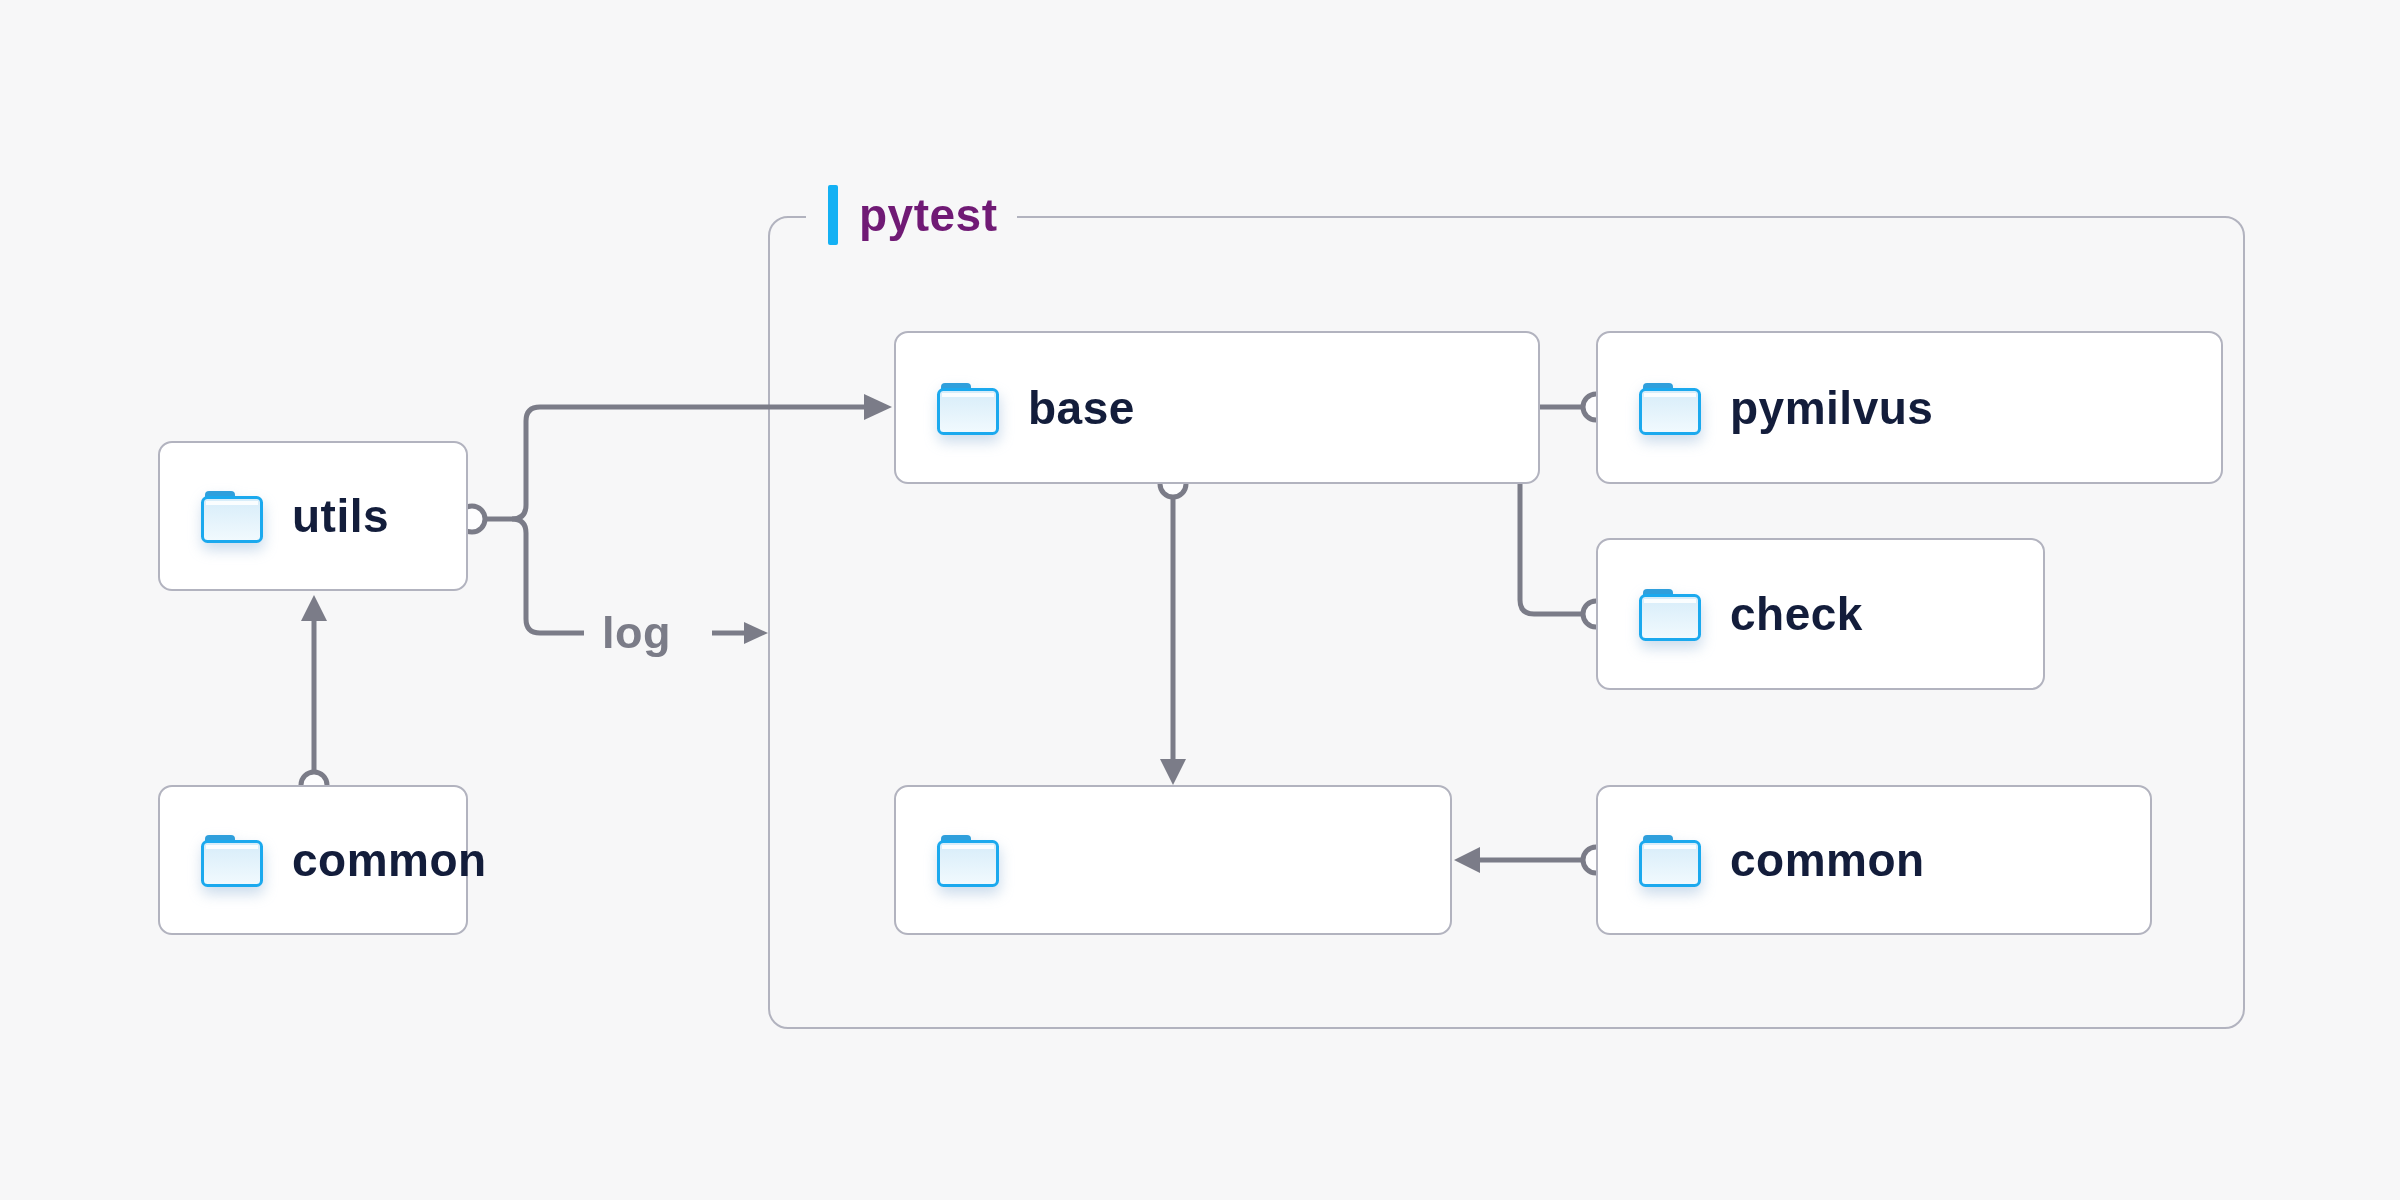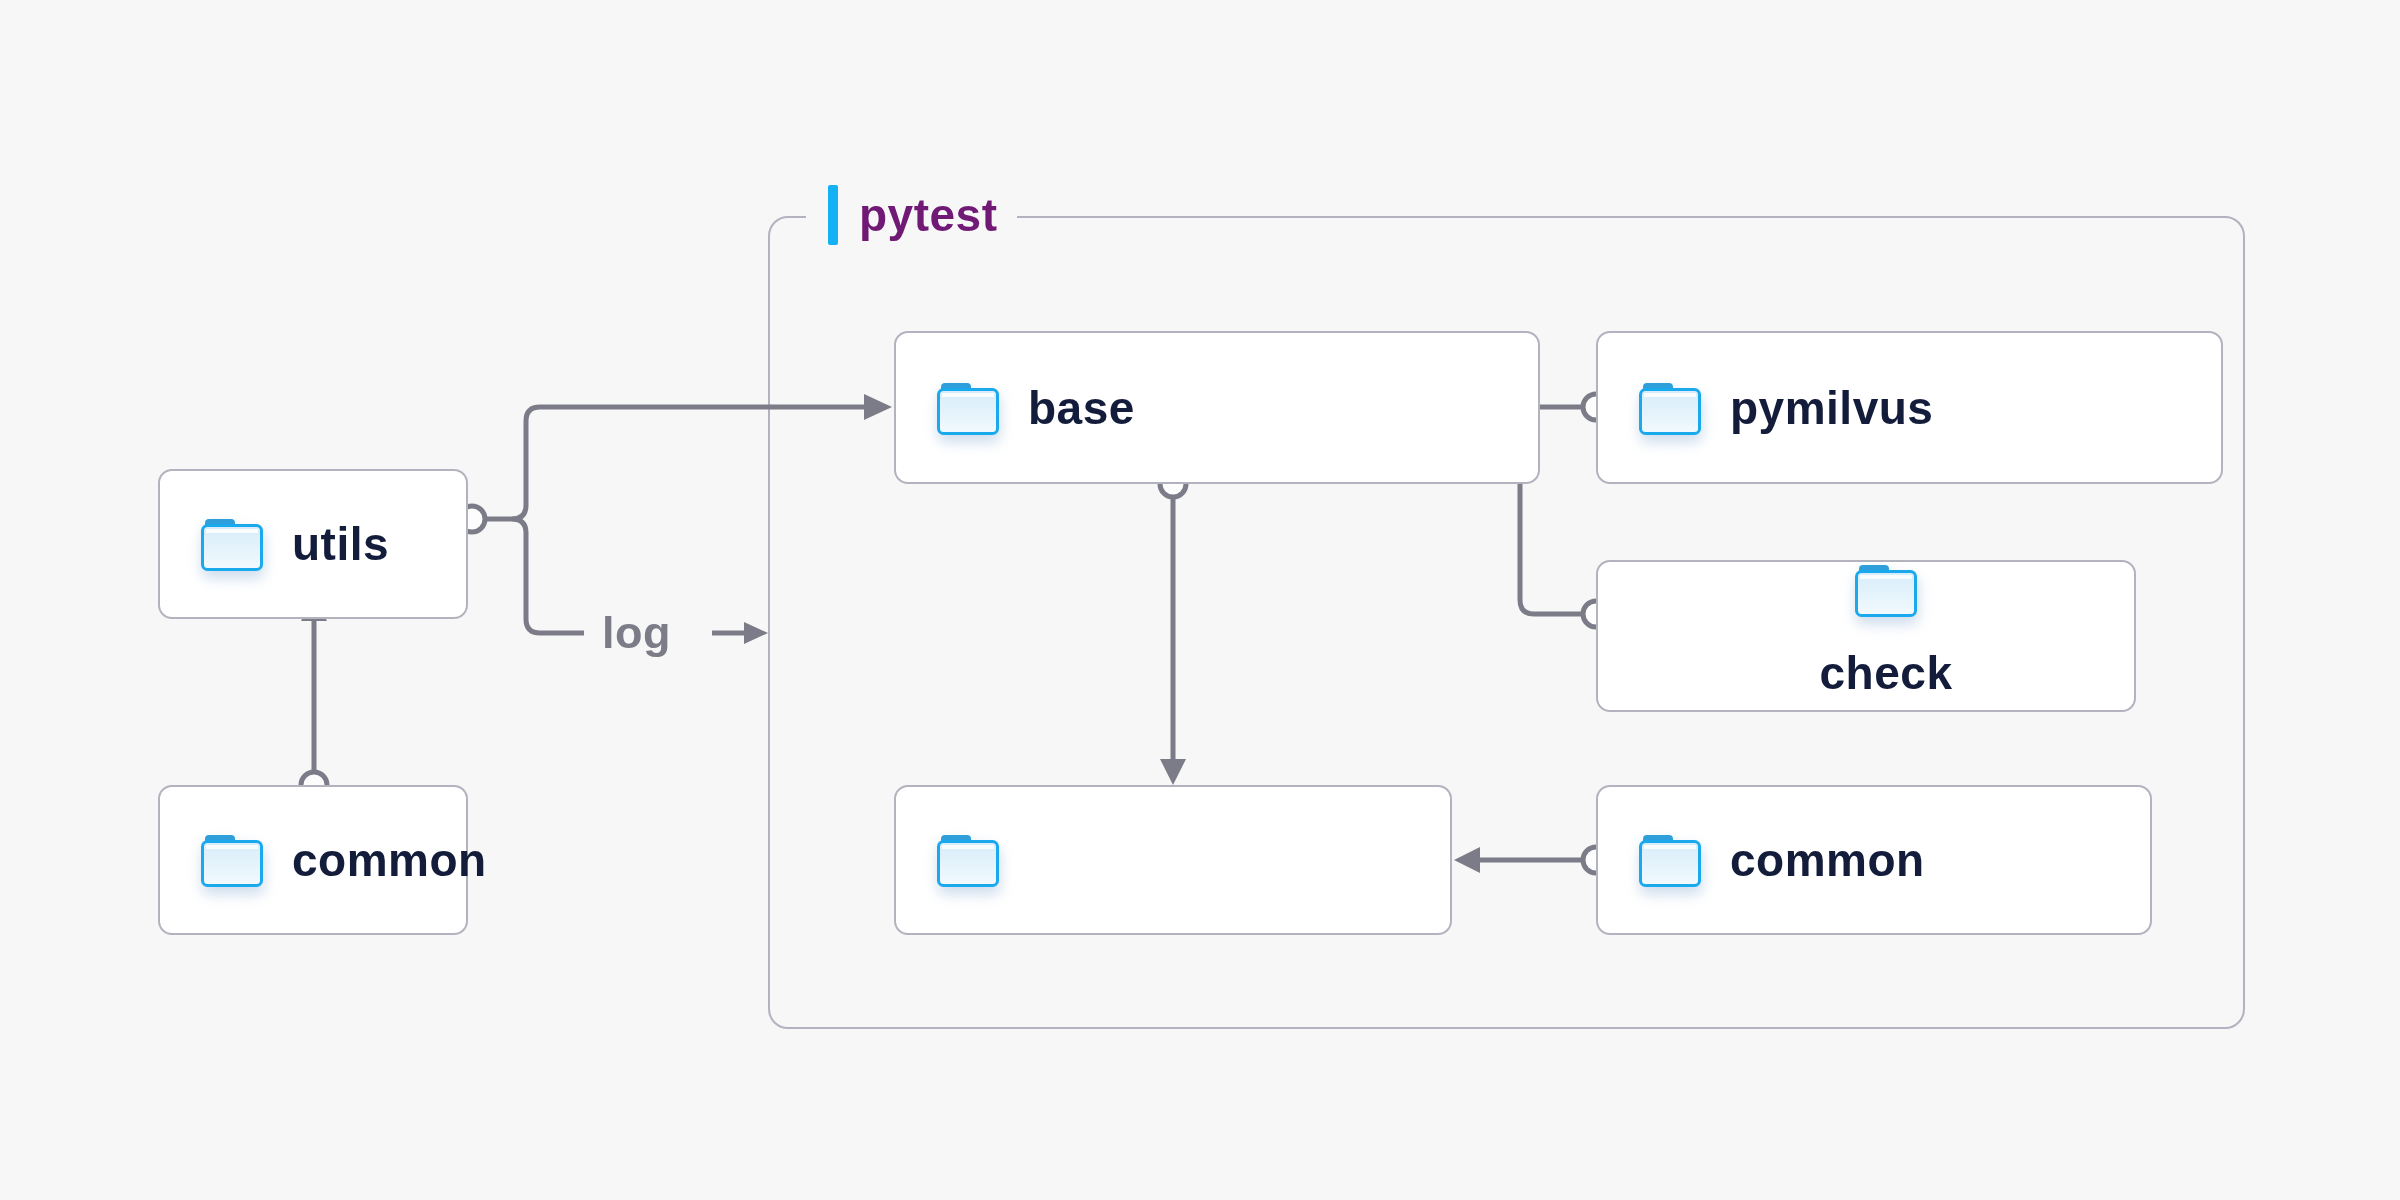--- a/index.html
+++ b/index.html
@@ -125,21 +125,21 @@
       <circle cx="314" cy="785" r="13"></circle>
       <circle cx="1173" cy="484" r="13"></circle>
       <circle cx="1596" cy="407" r="13"></circle>
       <circle cx="1596" cy="614" r="13"></circle>
       <circle cx="1596" cy="860" r="13"></circle>
     </g>
   </svg>
 
   <div class="edge-label">log</div>
 
-  <div class="node" style="left:158px; top:469px; width:310px; height:150px;">
+  <div class="node" style="left:158px; top:441px; width:310px; height:150px;">
     <svg class="folder-icon" width="64" height="56" viewBox="0 0 64 56">
       <defs>
         <linearGradient id="fg" x1="0" y1="0" x2="0" y2="1">
           <stop offset="0" stop-color="#d6ecf9"></stop>
             <stop offset="1" stop-color="#f2fafe"></stop>
         </linearGradient>
       </defs>
       <rect x="5" y="3" width="30" height="14" rx="4" fill="#2f9fdc"></rect>
       <rect x="2.5" y="9.5" width="59" height="44" rx="5" fill="url(#fg)" stroke="#1ba9ee" stroke-width="3"></rect>
       <rect x="6" y="13" width="52" height="4" fill="rgba(255,255,255,0.85)"></rect>
@@ -167,21 +167,21 @@
 
   <div class="node" style="left:1596px; top:331px; width:627px; height:153px;">
     <svg class="folder-icon" width="64" height="56" viewBox="0 0 64 56">
       <rect x="5" y="3" width="30" height="14" rx="4" fill="#2f9fdc"></rect>
       <rect x="2.5" y="9.5" width="59" height="44" rx="5" fill="url(#fg)" stroke="#1ba9ee" stroke-width="3"></rect>
       <rect x="6" y="13" width="52" height="4" fill="rgba(255,255,255,0.85)"></rect>
     </svg>
     <div class="node-label">pymilvus</div>
   </div>
 
-  <div class="node" style="left:1596px; top:560px; width:540px; height:152px;flex-direction:column;">
+  <div class="node" style="left:1596px; top:538px; width:449px; height:152px;">
     <svg class="folder-icon" width="64" height="56" viewBox="0 0 64 56">
       <rect x="5" y="3" width="30" height="14" rx="4" fill="#2f9fdc"></rect>
       <rect x="2.5" y="9.5" width="59" height="44" rx="5" fill="url(#fg)" stroke="#1ba9ee" stroke-width="3"></rect>
       <rect x="6" y="13" width="52" height="4" fill="rgba(255,255,255,0.85)"></rect>
     </svg>
     <div class="node-label">check</div>
   </div>
 
   <div class="node" style="left:894px; top:785px; width:558px; height:150px;">
     <svg class="folder-icon" width="64" height="56" viewBox="0 0 64 56">

